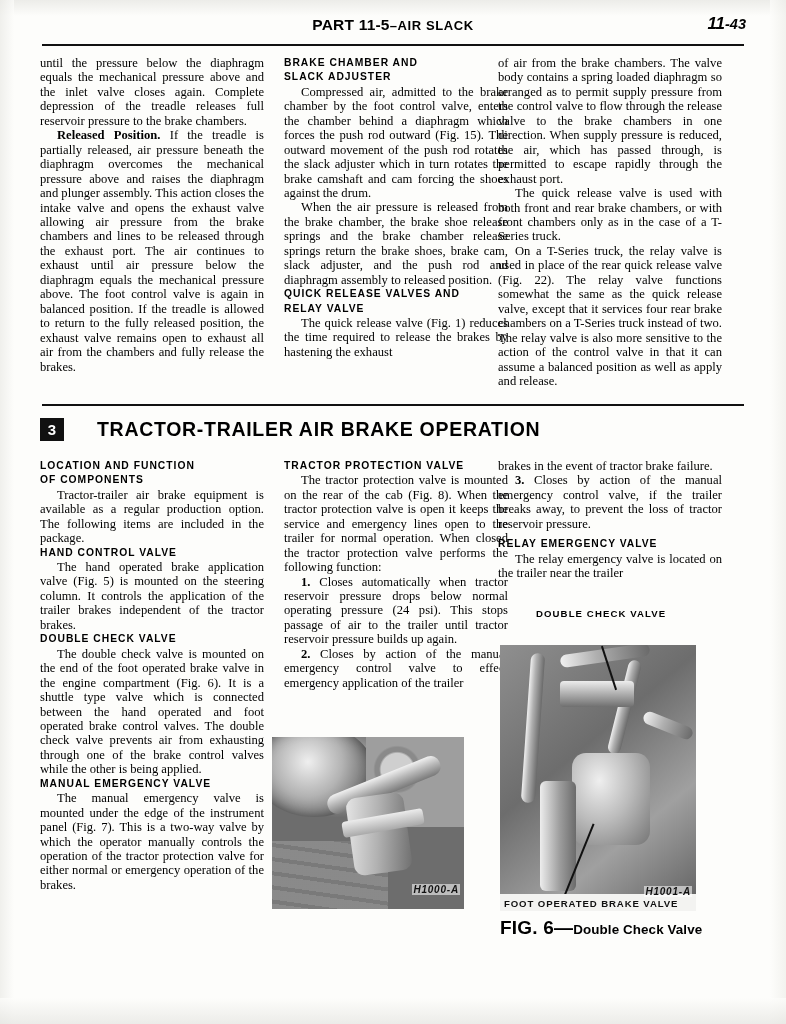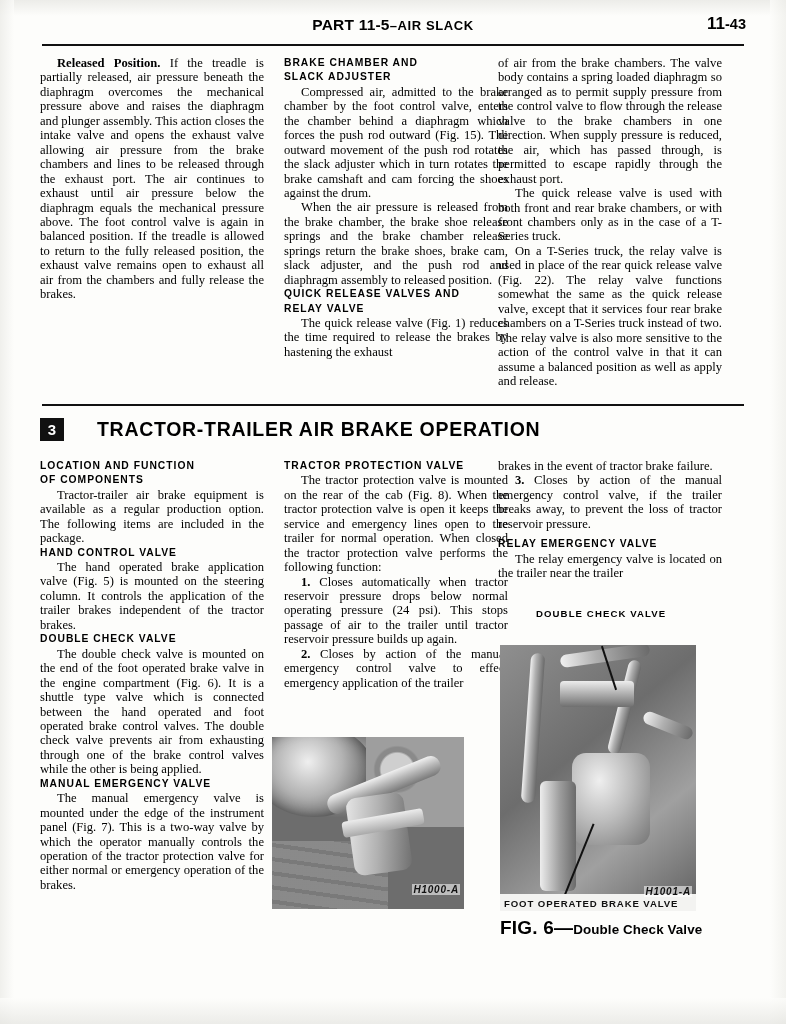--- a/index.html
+++ b/index.html
@@ -70,20 +70,21 @@
     font-size: 13px;
     letter-spacing: .6px;
   }
   .runhead-folio {
     position: absolute;
     right: 0; top: -2px;
     font-family: "Liberation Sans", sans-serif;
     font-weight: bold;
     font-size: 17px;
     letter-spacing: 0px;
+    font-style: italic;
   }
   .runhead-folio .small { font-size: 14.5px; }
 
   .rule-top {
     position: absolute;
     left: 42px; top: 44px;
     width: 702px; height: 0;
     border-top: 2.2px solid #111;
   }
   .rule-mid {
@@ -321,20 +322,21 @@
 
   <div class="runhead">
     <div class="runhead-title"><span class="bold">PART 11-5</span><span class="thin">–</span><span class="thin">AIR SLACK</span></div>
     <div class="runhead-folio"><span>11</span><span class="small">-43</span></div>
   </div>
   <div class="rule-top"></div>
 
   <div class="top-band">
 
     <div class="col c1">
+      <p class="noindent">until the pressure below the diaphragm equals the mechanical pressure above and the inlet valve closes again. Complete depression of the treadle releases full reservoir pressure to the brake chambers.</p>
       <p><span class="runin">Released Position.</span><span> If the treadle is partially released, air pressure beneath the diaphragm overcomes the mechanical pressure above and raises the diaphragm and plunger assembly. This action closes the intake valve and opens the exhaust valve allowing air pressure from the brake chambers and lines to be released through the exhaust port. The air continues to exhaust until air pressure below the diaphragm equals the mechanical pressure above. The foot control valve is again in balanced position. If the treadle is allowed to return to the fully released position, the exhaust valve remains open to exhaust all air from the chambers and fully release the brakes.</span></p>
     </div>
 
     <div class="col c2">
       <h4 class="sub">BRAKE CHAMBER AND</h4>
       <h4 class="sub gap-after">SLACK ADJUSTER</h4>
       <p>Compressed air, admitted to the brake chamber by the foot control valve, enters the chamber behind a diaphragm which forces the push rod outward (Fig. 15). The outward movement of the push rod rotates the slack adjuster which in turn rotates the brake camshaft and cam forcing the shoes against the drum.</p>
       <p>When the air pressure is released from the brake chamber, the brake shoe release springs and the brake chamber release springs return the brake shoes, brake cam, slack adjuster, and the push rod and diaphragm assembly to released position.</p>
       <h4 class="sub gap-before">QUICK RELEASE VALVES AND</h4>
       <h4 class="sub gap-after">RELAY VALVE</h4>

